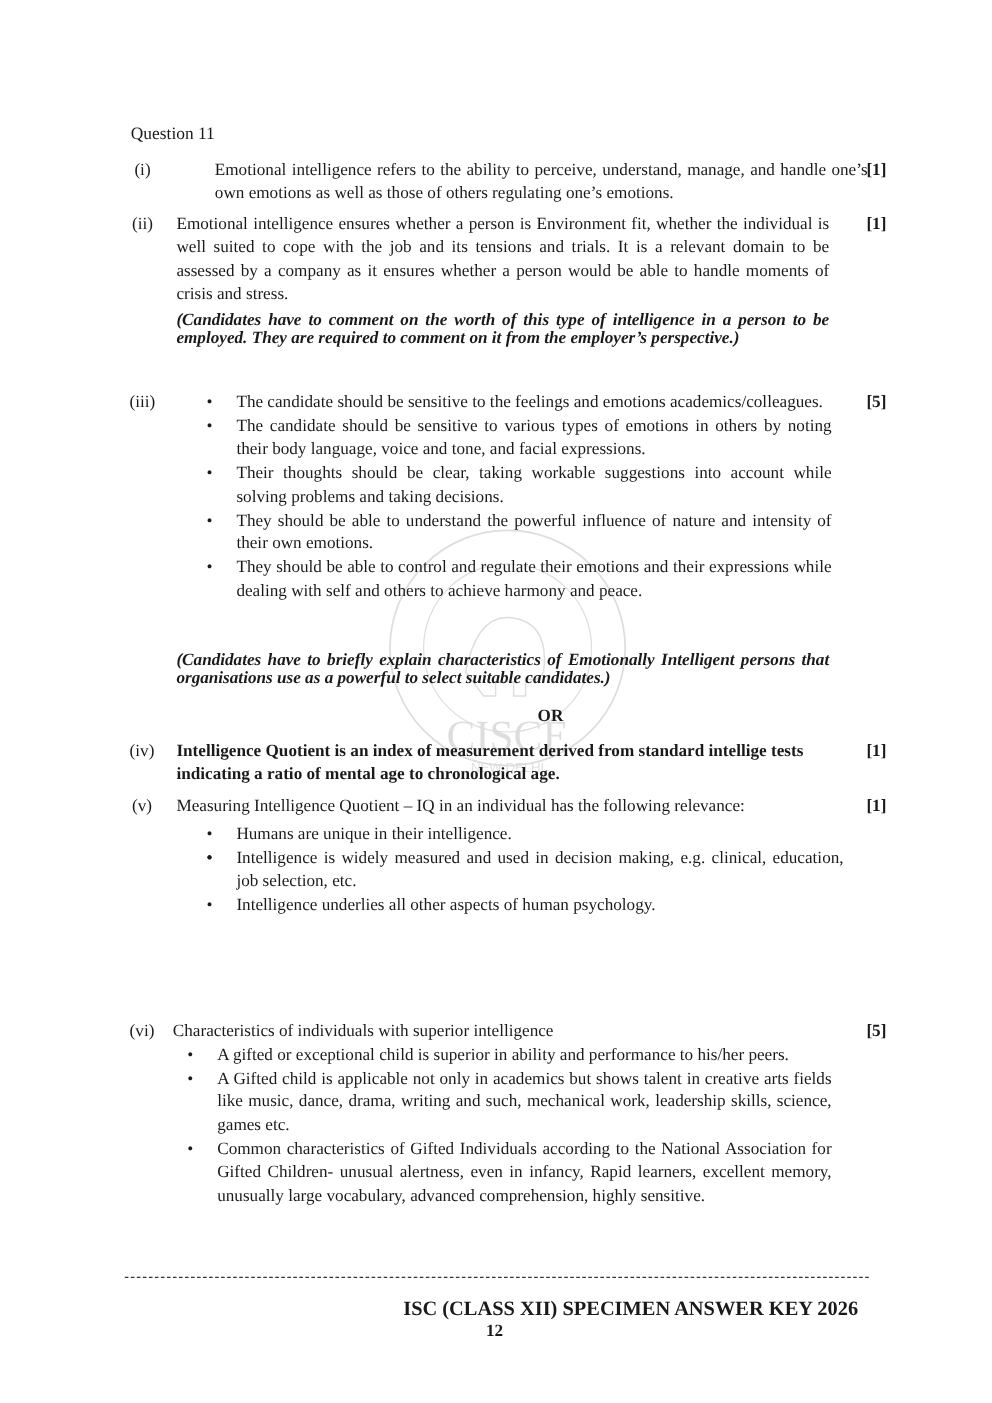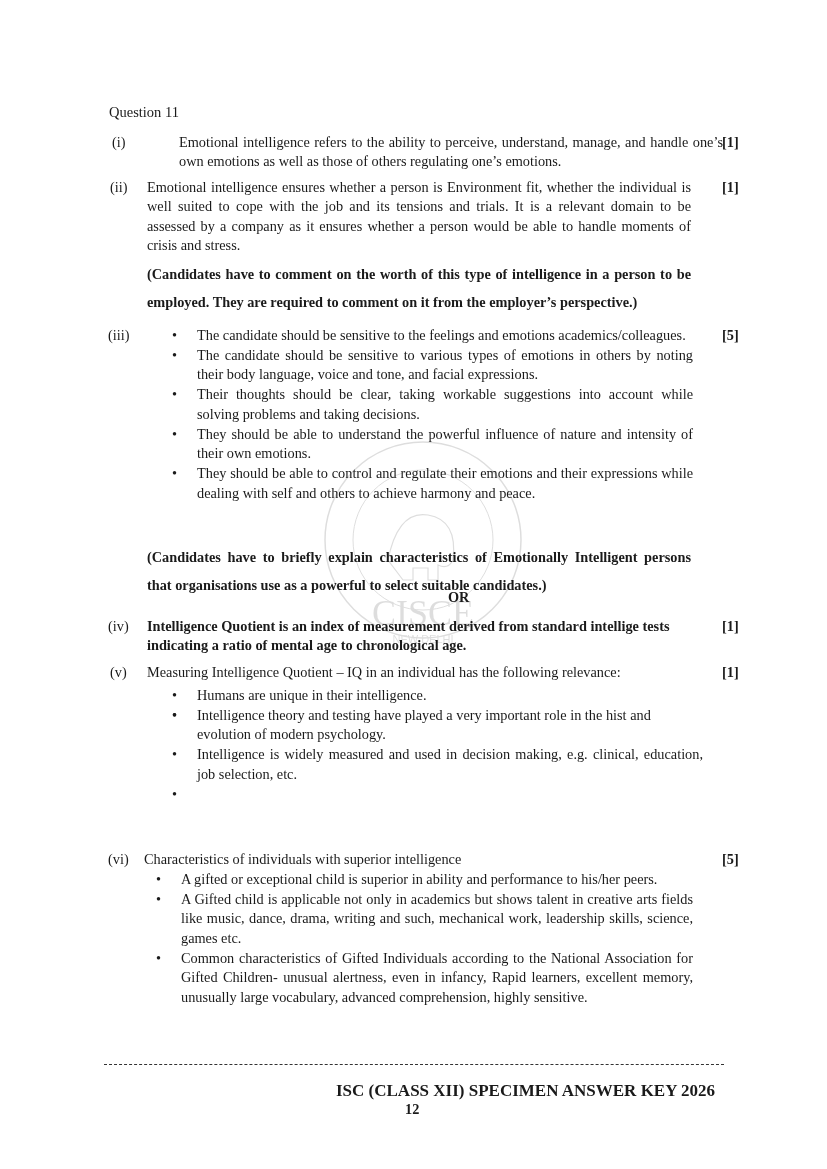--- a/index.html
+++ b/index.html
@@ -6,21 +6,21 @@
   body {
     width: 827px; height: 1169px; position: relative; overflow: hidden;
     font-family: "Liberation Serif", "DejaVu Serif", serif;
     color: #1a1a1a; font-size: 14.3px; line-height: 19.4px;
   }
   .abs { position: absolute; }
   .heading { left: 109px; top: 103px; font-weight: normal; font-size: 14.5px; }
   .num { position: absolute; }
   .mark { position: absolute; left: 722px; font-weight: bold; }
   .para { position: absolute; text-align: justify; }
-  .note { position: absolute; font-weight: bold; text-align: justify; line-height: 28px; }
+  .note { position: absolute; font-style: italic; font-weight: bold; text-align: justify; line-height: 15px; }
   ul.bl { position: absolute; margin: 0; padding: 0; list-style: none; }
   ul.bl li { position: relative; text-align: justify; margin: 0 0 0.6px 0; }
   ul.bl li .dot { position: absolute; left: -25px; top: 0; }
   .or { left: 448px; top: 588px; }
   .footer-line { left: 104px; top: 1064px; width: 620px; border-top: 1px dashed #333; height: 0; }
   .footer-title { left: 336px; top: 1081px; font-weight: bold; font-size: 17px; letter-spacing: 0; }
   .footer-page { left: 405px; top: 1100px; font-weight: bold; }
   .watermark { left: 318px; top: 430px; width: 210px; height: 260px; opacity: 0.13; pointer-events: none; }
 </style>
 </head>
@@ -70,23 +70,23 @@
   <span class="mark" style="top:617px;">[1]</span>
 </section>
 
 <section>
   <span class="num" style="left:110px; top:663px;">(v)</span>
   <div class="para" style="left:147px; top:663px; width:560px; text-align:left;">Measuring Intelligence Quotient – IQ in an individual has the following relevance:</div>
   <span class="mark" style="top:663px;">[1]</span>
   <ul class="bl" style="left:197px; top:686px; width:506px;">
     <li><span class="dot">•</span><span>Humans are unique in their intelligence.</span></li>
     <li><span class="dot">•</span></li>
-    <li style="text-align:left;"><span class="dot">•</span><span>Intelligence theory and testing have played a very important role in the hist and evolution of modern psychology.</span></li>
+    <li style="text-align:left;"><span class="dot">•</span></li>
     <li><span class="dot">•</span><span>Intelligence is widely measured and used in decision making, e.g. clinical, education, job selection, etc.</span></li>
-    <li><span class="dot">•</span></li>
+    <li><span class="dot">•</span><span>Intelligence underlies all other aspects of human psychology.</span></li>
   </ul>
 </section>
 
 <section>
   <span class="num" style="left:108px; top:850px;">(vi)</span>
   <div class="para" style="left:144px; top:850px; width:540px; text-align:left;">Characteristics of individuals with superior intelligence</div>
   <span class="mark" style="top:850px;">[5]</span>
   <ul class="bl" style="left:181px; top:870px; width:512px;">
     <li><span class="dot">•</span><span>A gifted or exceptional child is superior in ability and performance to his/her peers.</span></li>
     <li><span class="dot">•</span><span>A Gifted child is applicable not only in academics but shows talent in creative arts fields like music, dance, drama, writing and such, mechanical work, leadership skills, science, games etc.</span></li>

